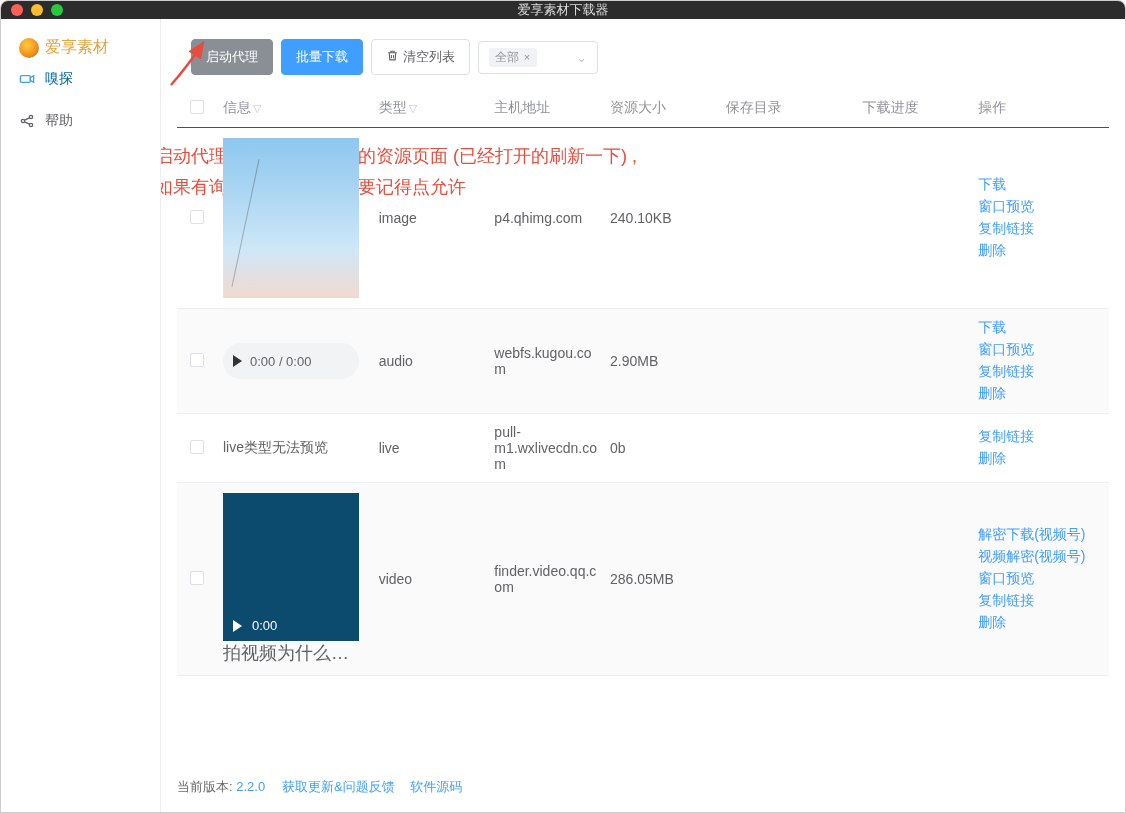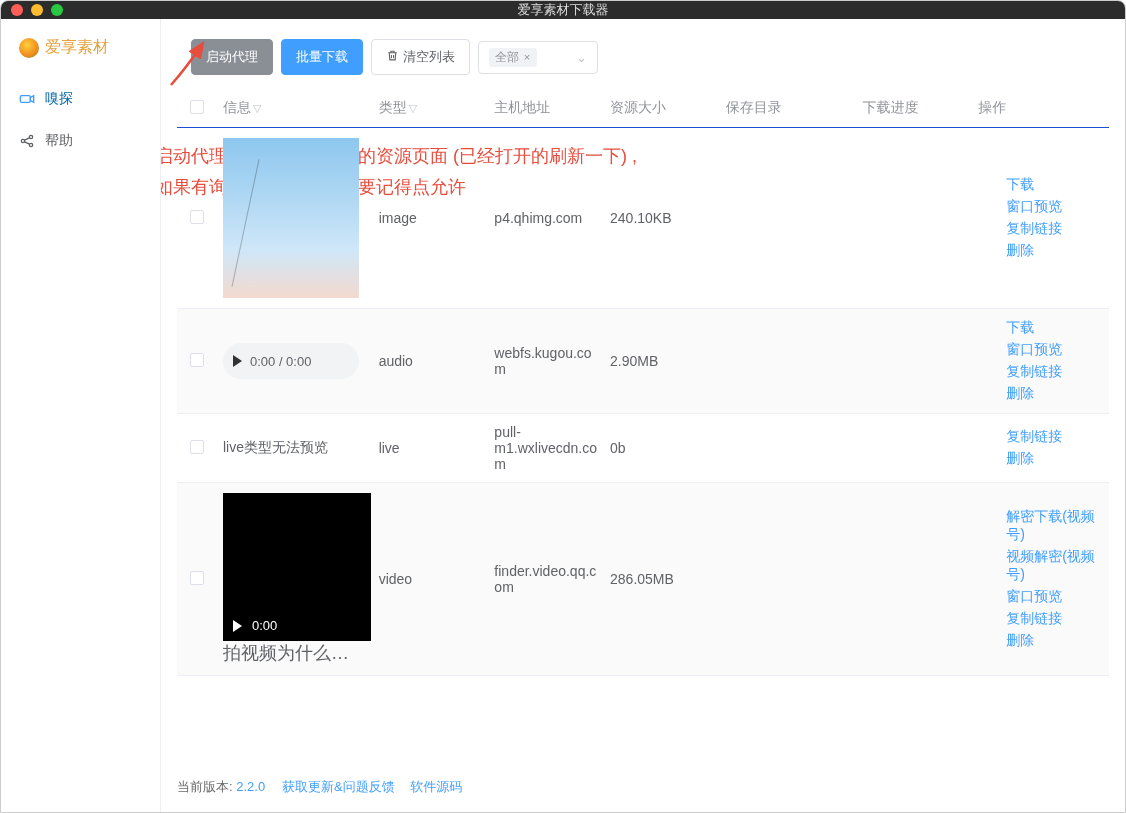--- a/index.html
+++ b/index.html
@@ -60,21 +60,20 @@
       flex-shrink: 0;
       padding-top: 18px;
       display: flex;
       flex-direction: column;
     }
     .brand {
       display: flex;
       align-items: center;
       gap: 6px;
       padding-left: 18px;
-      margin-bottom: 20px;
     }
     .brand-icon {
       width: 20px; height: 20px; border-radius: 50%;
       background: radial-gradient(circle at 40% 35%, #ffcf3a, #f08c1e 60%, #6a8b2e 100%);
       flex-shrink: 0;
     }
     .brand-text {
       color: #e6a23c;
       font-size: 16px;
       font-weight: 500;
@@ -244,23 +243,23 @@
       color: #5f6368;
       font-size: 13px;
     }
     .play-tri {
       width: 0; height: 0;
       border-left: 9px solid #333;
       border-top: 6px solid transparent;
       border-bottom: 6px solid transparent;
     }
     .video-player {
-      width: 148px;
+      width: 136px;
       height: 148px;
-      background: #000000;
+      background: #0c4a6e;
       color: #fff;
       position: relative;
     }
     .video-controls {
       position: absolute;
       bottom: 8px;
       left: 10px;
       display: flex;
       align-items: center;
       gap: 10px;
@@ -278,21 +277,20 @@
     .action-links {
       display: flex;
       flex-direction: column;
       gap: 4px;
     }
     .action-links a {
       color: #409eff;
       text-decoration: none;
       cursor: pointer;
       font-size: 14px;
-      margin-left: 28px;
     }
     .footer {
       padding: 16px;
       text-align: left;
       font-size: 13px;
       color: #303133;
       flex-shrink: 0;
     }
     .footer .ver-label { color: #6b6b6b; }
     .footer .ver-num { color: #409eff; }

